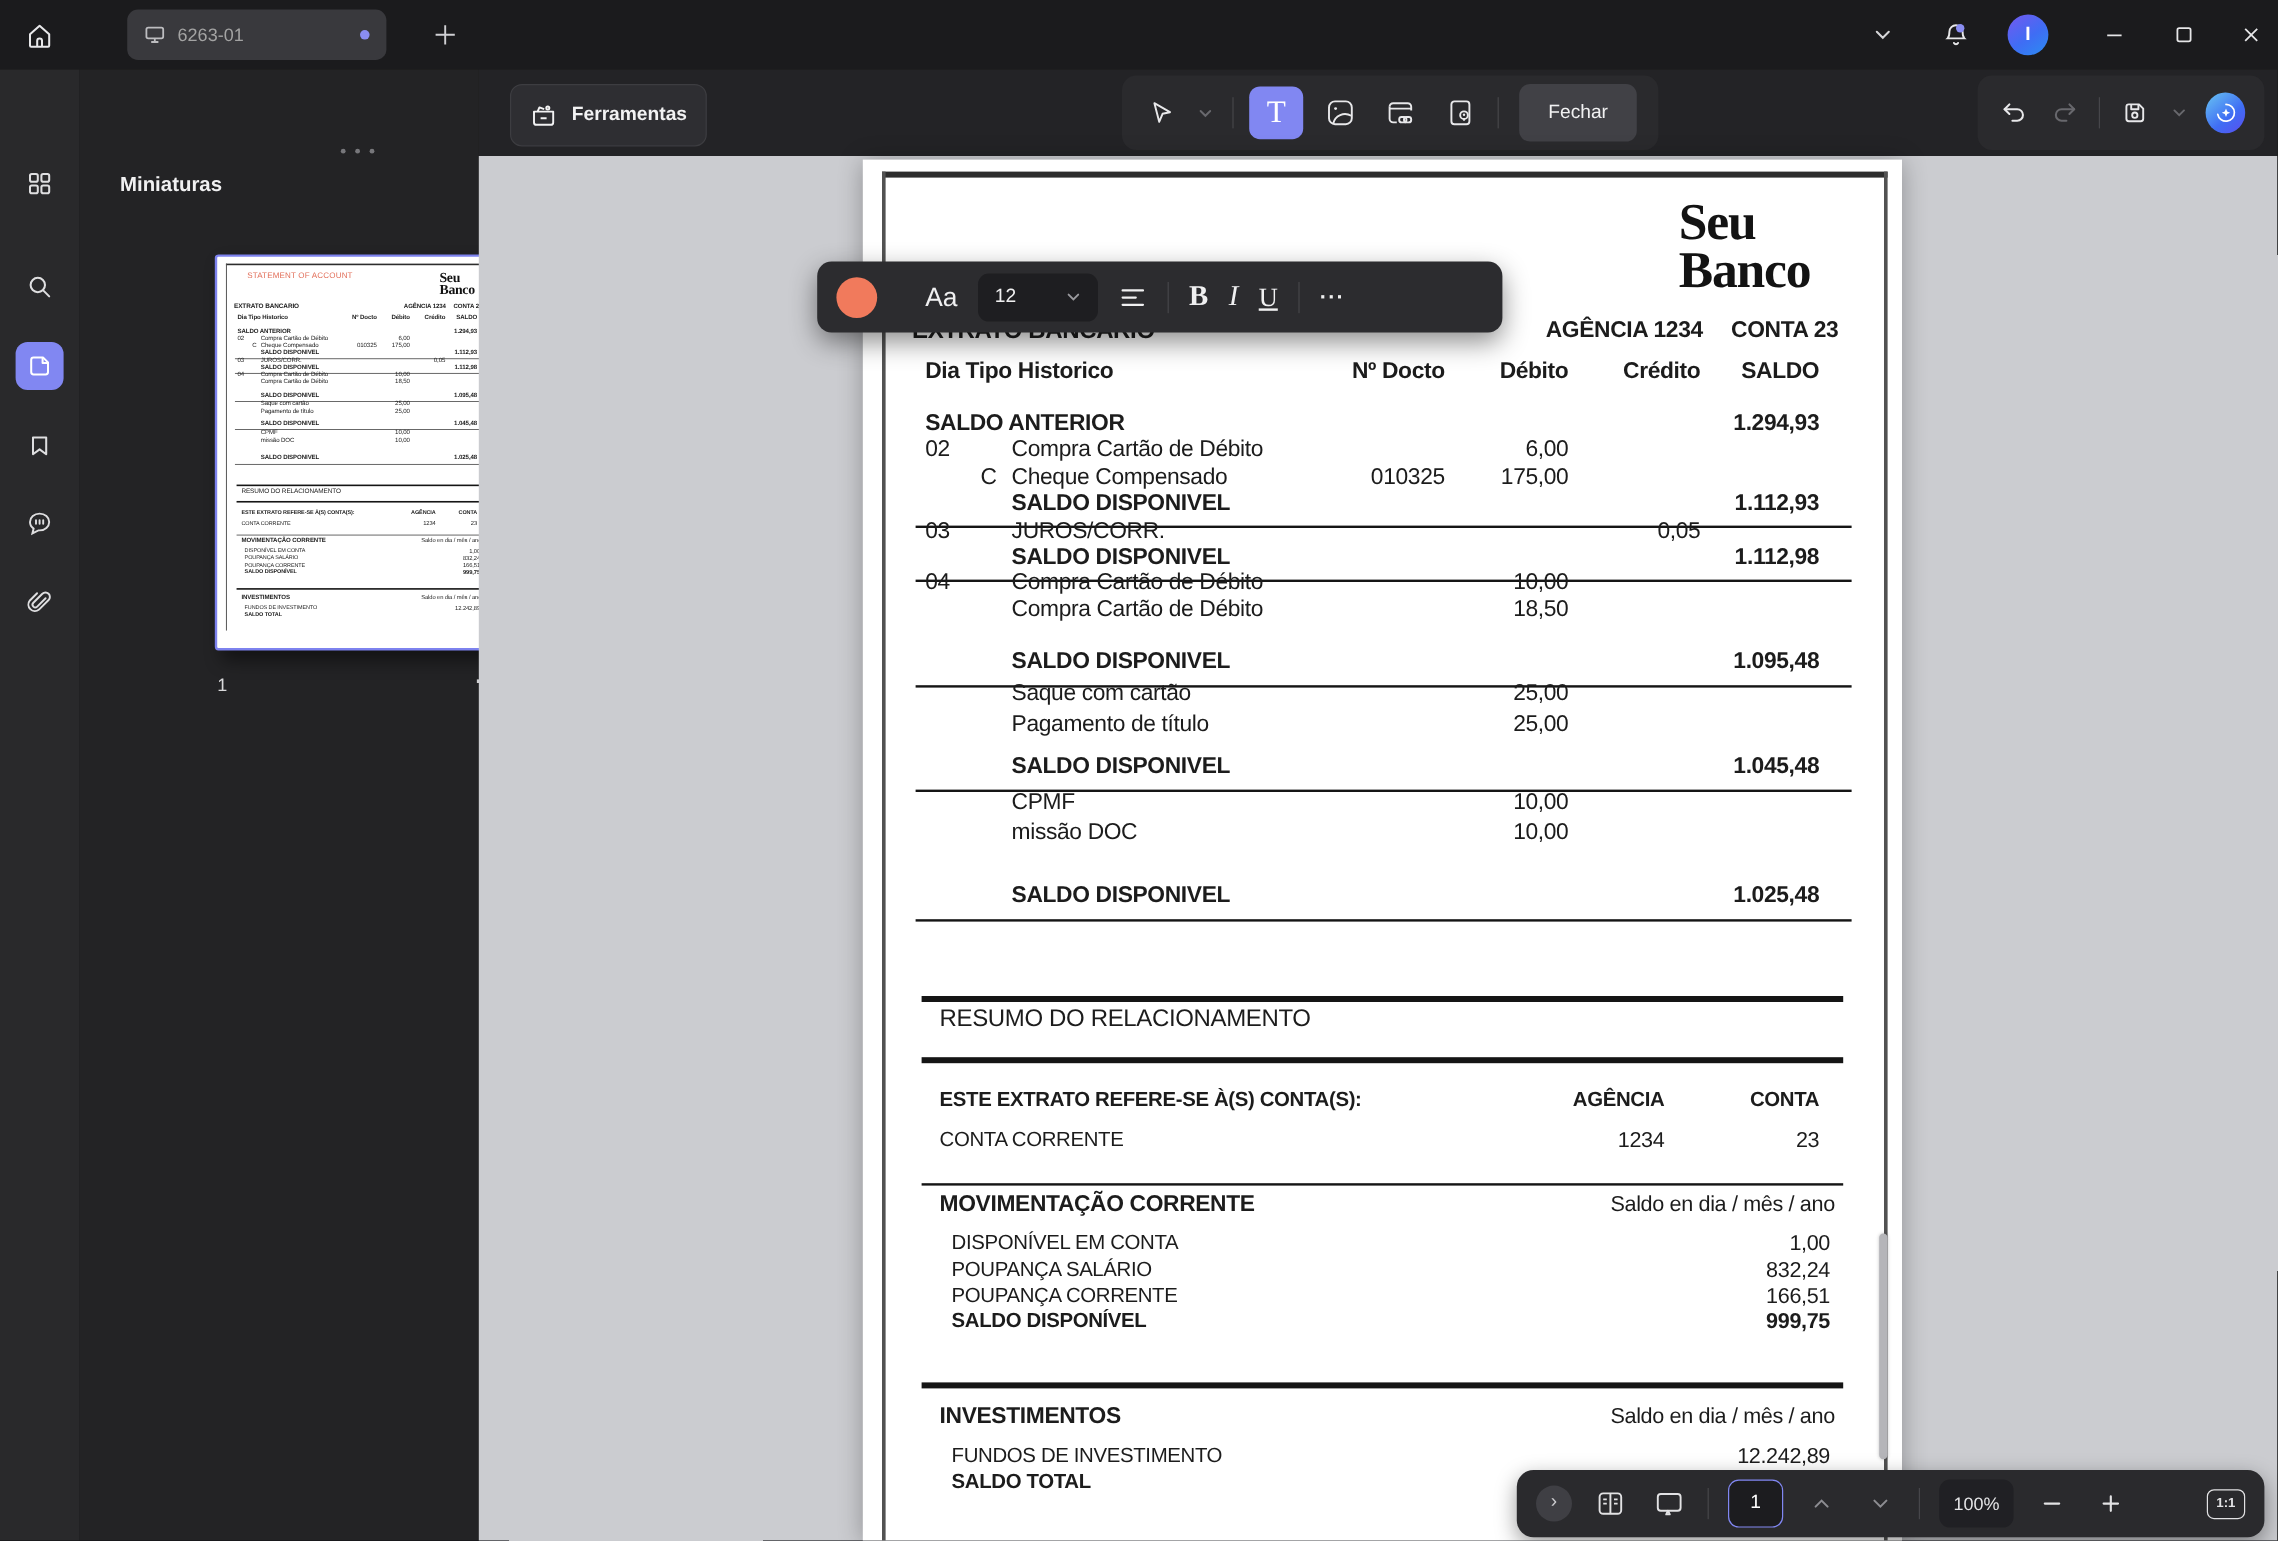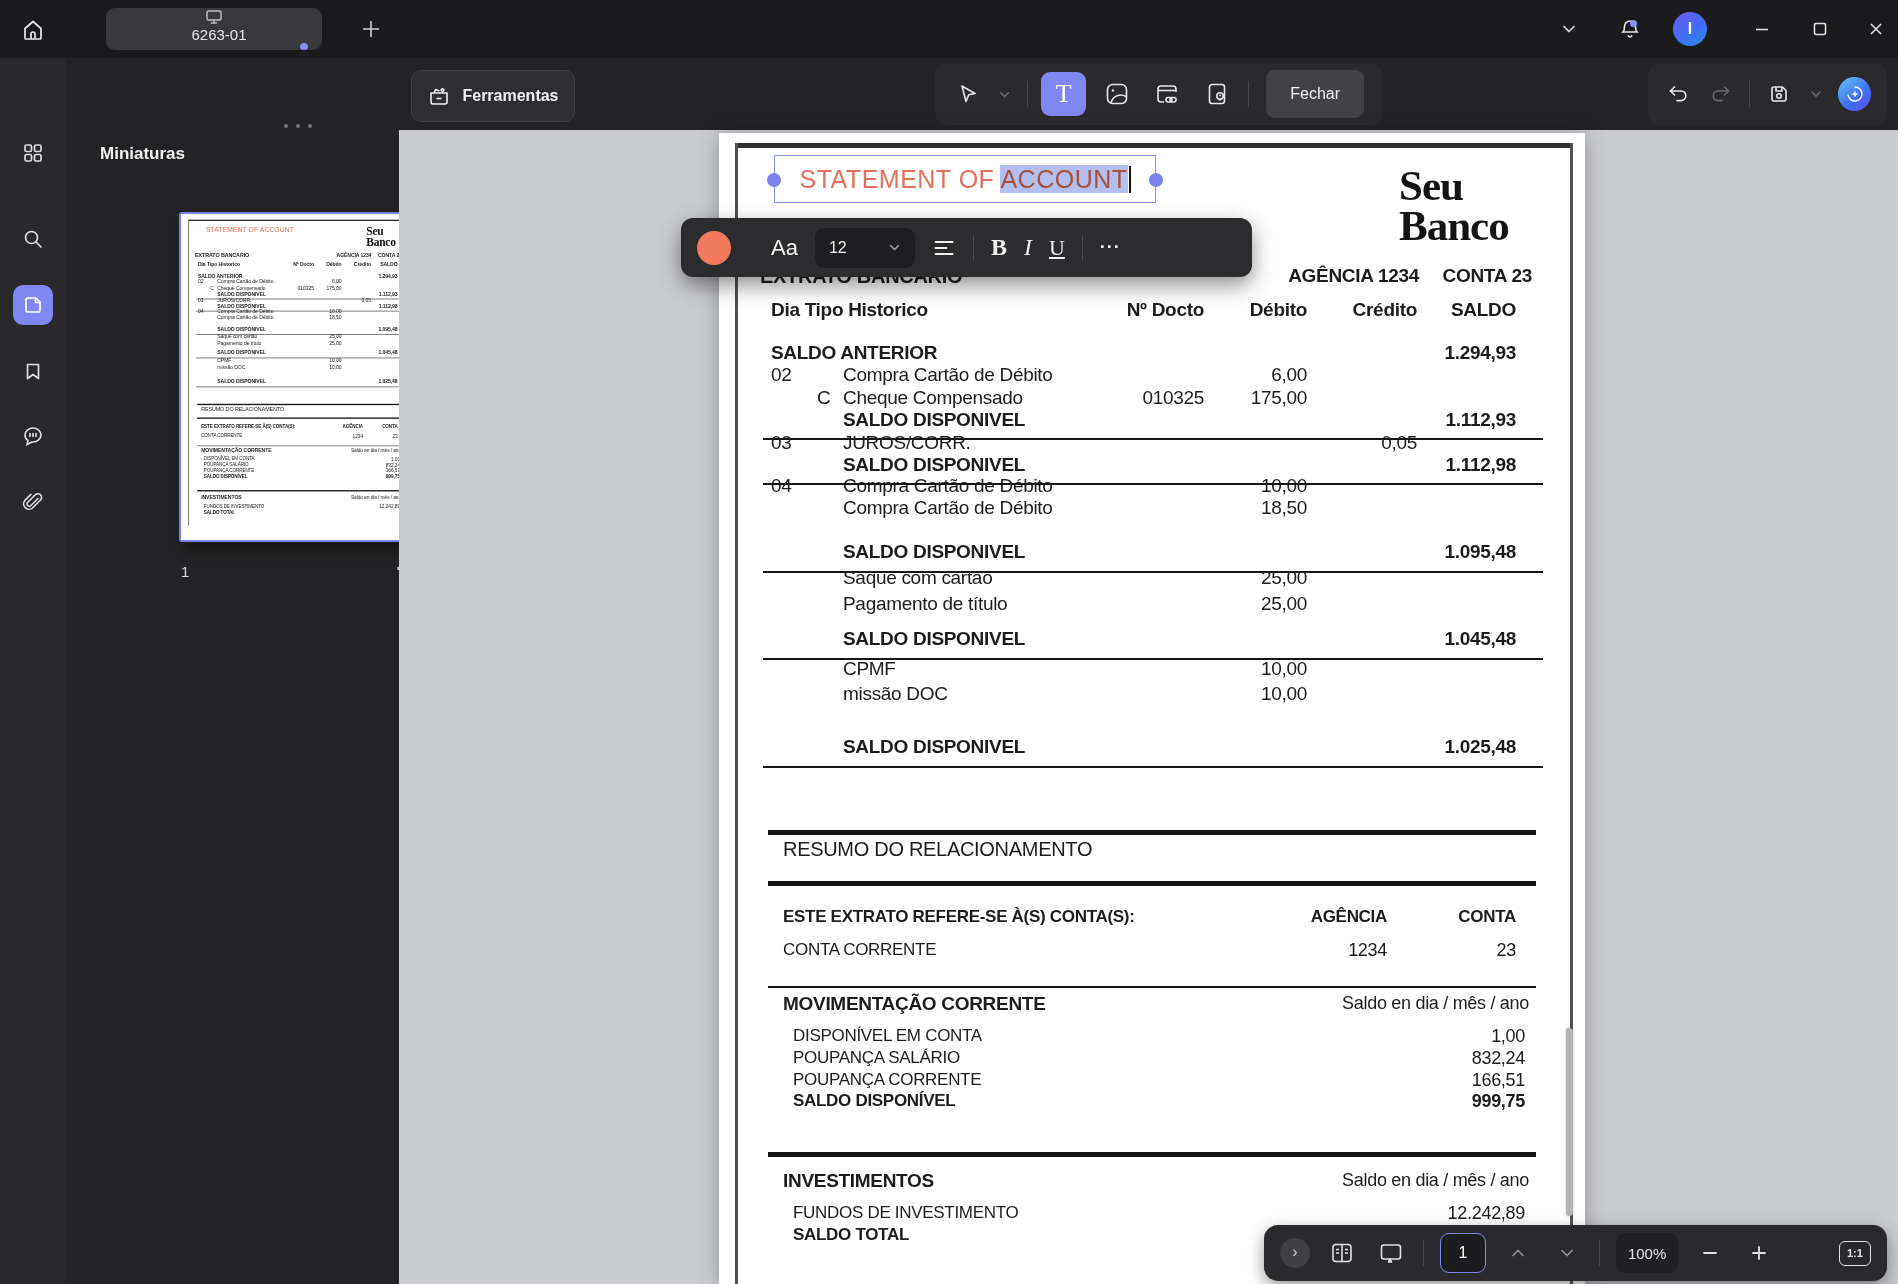--- a/index.html
+++ b/index.html
@@ -4,21 +4,21 @@
 <style>
   html,body{margin:0;padding:0;background:#000;}
   .app{position:relative;width:1898px;height:1284px;overflow:hidden;background:#1c1c1e;
        font-family:"Liberation Sans",sans-serif;cursor:default;-webkit-font-smoothing:antialiased;}
   svg{display:block;}
 
   
   .titlebar{position:absolute;left:0;top:0;width:1898px;height:58px;background:#1b1b1d;}
   .home-btn{position:absolute;left:14px;top:11px;width:38px;height:38px;display:flex;align-items:center;justify-content:center;border-radius:8px;}
   .tab{position:absolute;left:106px;top:8px;width:216px;height:42px;background:#39393d;border-radius:9px;
-       display:flex;align-items:center;padding:0 14px;box-sizing:border-box;color:#e5e5e5;font-size:15px;flex-direction:column;}
+       display:flex;align-items:center;padding:0 14px;box-sizing:border-box;color:#a3a3a3;font-size:15px;}
   .tab .dot{margin-left:auto;width:8px;height:8px;border-radius:50%;background:#8a8df2;}
   .tab-label{margin-left:10px;}
   .plus-btn{position:absolute;left:356px;top:14px;width:30px;height:30px;display:flex;align-items:center;justify-content:center;color:#d6d6d8;}
   .tb-ic{position:absolute;top:11px;width:36px;height:36px;display:flex;align-items:center;justify-content:center;border-radius:7px;}
   .avatar{position:absolute;left:1673px;top:9px;width:34px;height:40px;border-radius:50%;
           background:linear-gradient(145deg,#7459ef 0%,#3f6df4 55%,#2b8cf2 100%);
           display:flex;align-items:center;justify-content:center;color:#fff;font-size:16px;font-weight:700;}
   .bell-dot{position:absolute;right:4px;top:2px;width:7px;height:7px;border-radius:50%;background:#8a8df2;}
 
   
@@ -33,21 +33,21 @@
   .panel-title{position:absolute;left:34px;top:86px;font-size:17px;font-weight:700;color:#f1f1f2;}
   .pin-btn{position:absolute;left:338px;top:82px;width:30px;height:30px;display:flex;align-items:center;justify-content:center;}
   .thumb{position:absolute;left:113px;top:154px;width:242px;height:330px;background:#fff;border:2px solid #7d82ee;border-radius:3px;
          box-shadow:6px 8px 14px rgba(0,0,0,.45);box-sizing:border-box;}
   .thumb-inner{position:absolute;left:3px;top:3px;right:3px;bottom:3px;overflow:hidden;background:#fff;}
   .thumb-num{position:absolute;left:115px;top:505px;font-size:15px;color:#d9d9db;}
   .thumb-more{position:absolute;left:330px;top:494px;font-size:20px;font-weight:700;letter-spacing:1px;color:#cfcfd1;}
 
   
   .topstrip{position:absolute;left:399px;top:58px;width:1499px;height:72px;background:#232326;border-bottom:1px solid #19191b;}
-  .tools-btn{position:absolute;left:12px;top:12px;width:164px;height:52px;background:#2e2e32;border:1px solid #3d3d41;border-radius:10px;
+  .tools-btn{position:absolute;left:26px;top:12px;width:164px;height:52px;background:#2e2e32;border:1px solid #3d3d41;border-radius:10px;
              display:flex;align-items:center;justify-content:center;gap:11px;color:#f2f2f3;font-size:16px;font-weight:700;box-sizing:border-box;}
   .toolgroup{position:absolute;top:5px;background:#2a2a2d;border-radius:12px;height:62px;display:flex;align-items:center;box-sizing:border-box;}
   .tg-center{left:536px;width:447px;padding:0 18px;gap:13px;}
   .tg-right{left:1249px;width:239px;padding:0 16px;gap:14px;}
   .tool-ic{width:38px;height:38px;display:flex;align-items:center;justify-content:center;color:#e8e8ea;border-radius:8px;}
   .tool-ic.dim{color:#68686d;}
   .t-active{width:46px;height:44px;background:#8187f2;color:#fff;border-radius:9px;
             font-family:"Liberation Serif",serif;font-size:26px;line-height:1;display:flex;align-items:center;justify-content:center;}
   .vdiv{width:1px;height:26px;background:#46464a;}
   .close-doc-btn{height:48px;padding:0 24px;background:#414146;border-radius:9px;display:flex;align-items:center;justify-content:center;
@@ -457,27 +457,20 @@
     </div>
   </div>
 
   <div class="docarea"></div>
 
   <div class="page">
     <div class="frame-top"></div>
     <div class="frame-left"></div>
     <div class="frame-right"></div>
 
-    <div class="title-box">
-      <span>
-        <span>STATEMENT OF </span><span class="sel-text">ACCOUNT</span><span class="caret"></span>
-      </span>
-      <i class="handle h-left"></i>
-      <i class="handle h-right"></i>
-    </div>
 
     <div class="bank">
       <div>Seu</div>
       <div>Banco</div>
     </div>
 
     <div class="rows" id="rows">
         <span style="top: 133px; left: 41px; font-size: 20px; font-weight: 700;">EXTRATO BANCARIO</span>
         <span style="top: 133px; right: 166px; font-size: 19px; font-weight: 700;">AGÊNCIA 1234</span>
         <span style="top: 133px; right: 53px; font-size: 19px; font-weight: 700;">CONTA 23</span>

